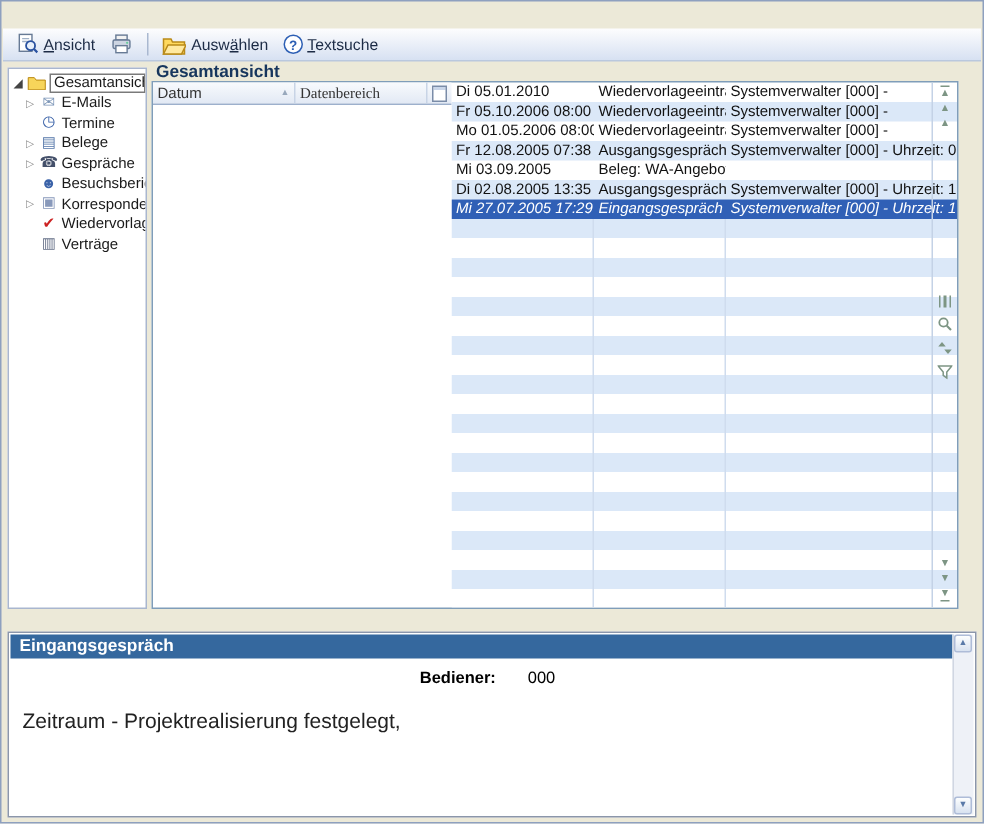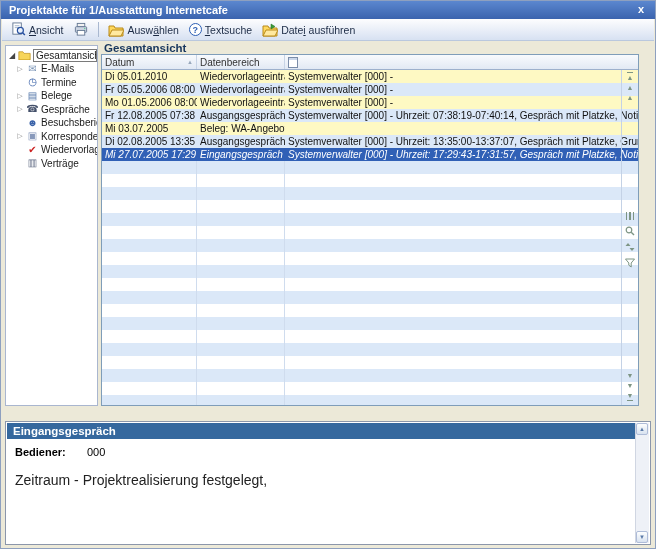--- a/index.html
+++ b/index.html
@@ -31,26 +31,26 @@
   .titem{display:flex;align-items:center;gap:2px;height:13.5px;padding-left:10px;white-space:nowrap;}
   .texp{width:8px;font-size:7px;color:#8a8a8a;text-align:center;flex:0 0 8px;}
   .texp.open{color:#444;font-size:8px;}
   .ticon{width:13px;flex:0 0 13px;text-align:center;font-size:10px;line-height:12px;}
   .tlabel{overflow:hidden;}
   .tlabel.focus{border:1px solid #7a7a7a;padding:0 2px;background:#fff;}
 
   
   .grid-title{position:absolute;left:103px;top:41px;font-size:11.5px;font-weight:bold;color:#17365d;}
   .grid{position:absolute;left:100px;top:53px;width:538px;height:352px;
-    border:1px solid var(--grid_border,#7f9db9);background:#fef9c3;box-sizing:border-box;display:flex;flex-direction:column;}
+    border:1px solid var(--grid_border,#7f9db9);background:#ffffff;box-sizing:border-box;display:flex;flex-direction:row;}
   .ghead{display:flex;height:14px;flex:0 0 14px;background:linear-gradient(#f8fafd,#e2e9f4);
     border-bottom:1px solid #9db0cc;font-size:10px;color:#333;}
   .gh{padding:1px 3px;border-right:1px solid #c8d4e6;display:flex;align-items:center;box-sizing:border-box;}
   .gh.c1{width:95px;flex:0 0 95px;justify-content:space-between;}
-  .gh.c2{width:88px;flex:0 0 88px;}
+  .gh.c2{width:88px;flex:0 0 88px;font-family:Liberation Serif, serif;}
   .gh.c3{flex:1 1 auto;}
   .gh.corner{width:16px;flex:0 0 16px;border-right:none;justify-content:center;}
   .sort-arrow{font-size:6px;color:#98a8bc;}
   .optbox{width:11px;height:9px;border:1px solid #7a8ca8;background:#fff;
     box-shadow:inset 0 2px 0 #c9d6ea;}
   .gbody{position:relative;flex:1 1 auto;overflow:hidden;}
   .grow{display:flex;height:13px;font-size:10px;color:#111;line-height:13px;white-space:nowrap;}
   .grow.alt{background:var(--stripe,#dbe8f8);}
   .grow.sel{background:var(--selected_row,#3060b6);color:#fff;font-style:italic;}
   .gc{padding:0 3px;overflow:hidden;box-sizing:border-box;}
@@ -79,35 +79,31 @@
     background:var(--detail_header,#35689e);color:#fff;font-weight:bold;font-size:11.5px;
     line-height:16px;padding-left:6px;box-sizing:border-box;}
   .dscroll{position:absolute;right:1px;top:1px;bottom:1px;width:13px;background:#eef1f7;
     border-left:1px solid #d0d6e2;}
   .sbtn{position:absolute;left:0;width:12px;height:12px;background:linear-gradient(#fdfefe,#d8e2f0);
     border:1px solid #aebcd8;border-radius:2px;box-sizing:border-box;color:#5a7aa8;
     font-size:6px;line-height:10px;text-align:center;}
   .sbtn.up{top:0;} .sbtn.down{bottom:0;}
   .dbody{position:absolute;left:1px;right:15px;top:17px;bottom:1px;padding:5px 0 0 8px;
     font-size:11px;color:#000;overflow:hidden;}
-  .dfield{display:flex;line-height:16px;}
+  .dfield{display:flex;line-height:16px;justify-content:center;}
   .dfield .dlabel{font-weight:bold;width:72px;flex:0 0 72px;}
   .dnote{margin-top:14px;font-size:14px;line-height:13px;color:#222;}
 
   svg{display:block;}
 </style>
 </head>
 <body>
 
 <div class="window">
 
-  <div class="titlebar">
-    <span>Projektakte für 1/Ausstattung Internetcafe</span>
-    <span class="close-btn">x</span>
-  </div>
 
   <div class="toolbar">
     <div class="tbtn">
       <span>
         <svg width="15" height="15" viewBox="0 0 16 16">
             <rect x="2" y="1" width="9" height="12" fill="#ffffff" stroke="#677a95"></rect>
             <line x1="4" y1="4" x2="9" y2="4" stroke="#9fb0c6"></line>
             <line x1="4" y1="6" x2="9" y2="6" stroke="#9fb0c6"></line>
             <circle cx="10" cy="9" r="3.2" fill="#e8f0fb" stroke="#2a52a0" stroke-width="1.3"></circle>
             <line x1="12.4" y1="11.4" x2="14.8" y2="13.8" stroke="#2a52a0" stroke-width="1.6"></line>
@@ -132,30 +128,20 @@
             <path d="M1 3h5l1 2h8v8H1z" fill="#ffd95e" stroke="#b98a1a"></path>
             <path d="M1 13l3-6h12l-3 6z" fill="#ffe9a0" stroke="#b98a1a"></path>
           </svg>
       </span>
       <span><span>Ausw</span><span class="key">ä</span><span>hlen</span></span>
     </div>
     <div class="tbtn">
       <span class="qmark">?</span>
       <span><span class="key">T</span><span>extsuche</span></span>
     </div>
-    <div class="tbtn">
-      <span>
-        <svg width="16" height="14" viewBox="0 0 16 14">
-            <path d="M1 3h5l1 2h8v8H1z" fill="#ffd95e" stroke="#b98a1a"></path>
-            <path d="M1 13l3-6h12l-3 6z" fill="#ffe9a0" stroke="#b98a1a"></path>
-            <polygon points="9,1 13,3.5 9,6" fill="#3a9b3a" stroke="#1f6f1f" stroke-width="0.5"></polygon>
-          </svg>
-      </span>
-      <span><span>Date</span><span class="key">i</span><span> ausführen</span></span>
-    </div>
   </div>
 
   <div class="tree-panel">
     <div class="troot">
       <span class="texp open">◢</span>
       <span class="ticon">
         <svg width="13" height="10" viewBox="0 0 16 12">
             <path d="M1 2h5l1.5 2H15v8H1z" fill="#f7d55a" stroke="#b8860b" stroke-width="0.8"></path>
           </svg>
       </span>
@@ -218,36 +204,36 @@
           <span class="optbox"></span>
         </div>
     </div>
     <div class="gbody">
       <div class="grow">
         <div class="gc c1">Di 05.01.2010</div>
         <div class="gc c2">Wiedervorlageeintrag</div>
         <div class="gc c3">Systemverwalter [000] -</div>
       </div>
       <div class="grow alt">
-        <div class="gc c1">Fr 05.05.2006 08:00</div>
+        <div class="gc c1">Fr 05.10.2006 08:00</div>
         <div class="gc c2">Wiedervorlageeintrag</div>
         <div class="gc c3">Systemverwalter [000] -</div>
       </div>
       <div class="grow">
         <div class="gc c1">Mo 01.05.2006 08:00</div>
         <div class="gc c2">Wiedervorlageeintrag</div>
         <div class="gc c3">Systemverwalter [000] -</div>
       </div>
       <div class="grow alt">
         <div class="gc c1">Fr 12.08.2005 07:38</div>
         <div class="gc c2">Ausgangsgespräch</div>
         <div class="gc c3">Systemverwalter [000] - Uhrzeit: 07:38:19-07:40:14, Gespräch mit Platzke, Notiz: Lieferung in Ordnun</div>
       </div>
       <div class="grow">
-        <div class="gc c1">Mi 03.07.2005</div>
+        <div class="gc c1">Mi 03.09.2005</div>
         <div class="gc c2">Beleg: WA-Angebot (alle Bel</div>
       </div>
       <div class="grow alt">
         <div class="gc c1">Di 02.08.2005 13:35</div>
         <div class="gc c2">Ausgangsgespräch</div>
         <div class="gc c3">Systemverwalter [000] - Uhrzeit: 13:35:00-13:37:07, Gespräch mit Platzke, Grund: Projekt</div>
       </div>
       <div class="grow sel">
         <div class="gc c1">Mi 27.07.2005 17:29</div>
         <div class="gc c2">Eingangsgespräch</div>

